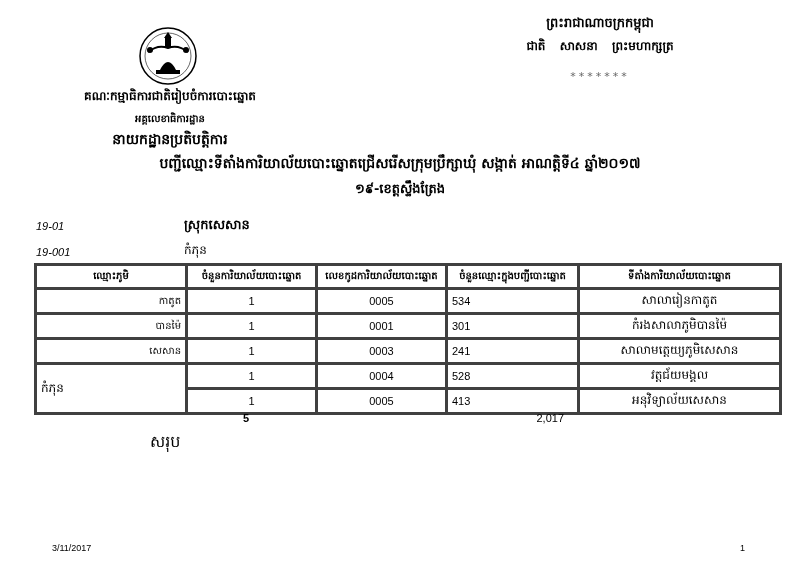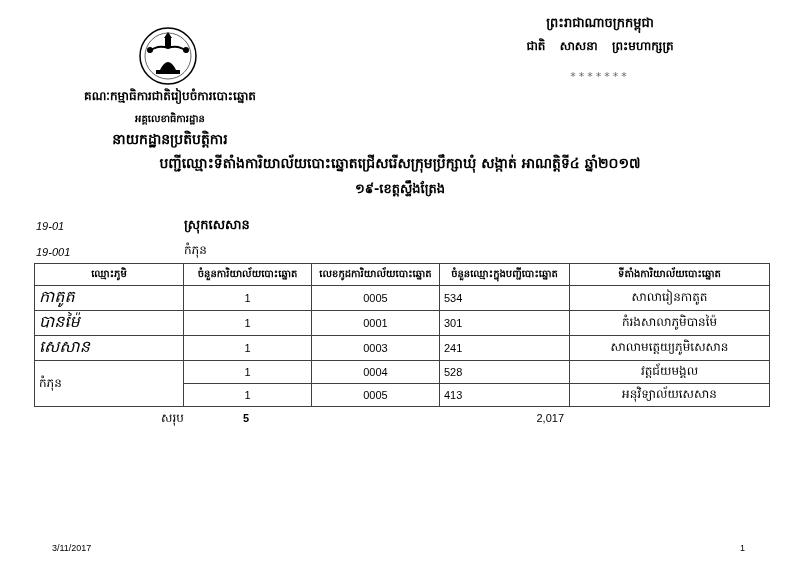--- a/index.html
+++ b/index.html
@@ -15,29 +15,29 @@
   #motto { left:480px; top:38px; width:240px; font-size:12px; font-weight:bold; word-spacing:10px; }
   #stars { left:540px; top:70px; width:120px; font-size:11px; color:#666; letter-spacing:3px; }
   #doc-title { left:60px; top:154px; width:680px; font-size:14px; font-weight:bold; }
   #doc-subtitle { left:300px; top:180px; width:200px; font-size:13px; font-weight:bold; }
   #district-code { left:36px; top:220px; font-size:11px; font-style:italic; font-family:"Liberation Sans", sans-serif; }
   #district-name { left:184px; top:216px; font-size:13px; font-weight:bold; }
   #commune-code { left:36px; top:246px; font-size:11px; font-style:italic; font-family:"Liberation Sans", sans-serif; }
   #commune-name { left:184px; top:242px; font-size:12px; }
   table#stations { position:absolute; left:34px; top:263px; border-collapse:collapse;
                    font-family:"Liberation Sans", sans-serif; font-size:11px; }
-  #stations td, #stations th { border:1px solid #404040; padding:0 4px; height:22px; }
+  #stations td, #stations th { border:3px solid #404040; padding:0 4px; height:22px; }
   #stations th { font-size:10px; font-weight:bold; text-align:center; height:21px; }
   .c1 { width:140px; } .c2 { width:119px; } .c3 { width:119px; } .c4 { width:121px; } .c5 { width:191px; }
   td.num { }
   td.mid { text-align:center; }
-  td.name { text-align:left; font-size:16px;font-style:italic; }
+  td.name { text-align:right; font-size:10px; }
   td.vill { text-align:left; vertical-align:middle; font-size:12px; }
   td.loc { text-align:center; font-size:12px;margin-top:32px; }
-  #total-label { left:150px; top:410px; font-size:12px;margin-left:11px; }
+  #total-label { left:150px; top:431px; font-size:16px; }
   #total-stations { left:243px; top:412px; font-size:11px; font-weight:bold; font-family:"Liberation Sans", sans-serif; }
   #total-voters { left:500px; top:412px; width:64px; text-align:right; font-size:11px; font-weight:normal; font-family:"Liberation Sans", sans-serif; }
   #footer-date { left:52px; top:543px; font-size:9px; font-family:"Liberation Sans", sans-serif; }
   #footer-page { left:740px; top:543px; font-size:9px; font-family:"Liberation Sans", sans-serif; }
 </style>
 </head>
 <body>
 
 <div id="logo" class="abs">
   <svg width="60" height="60" viewBox="0 0 60 60">

